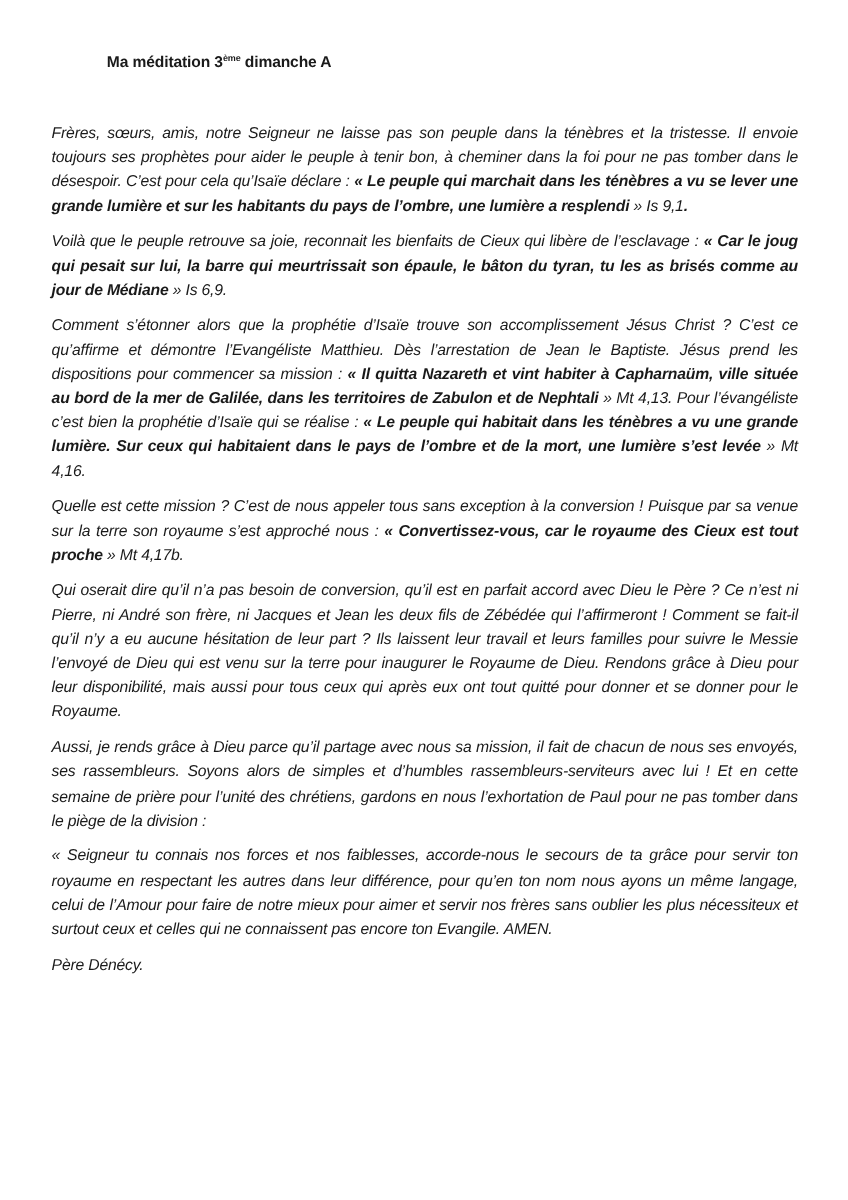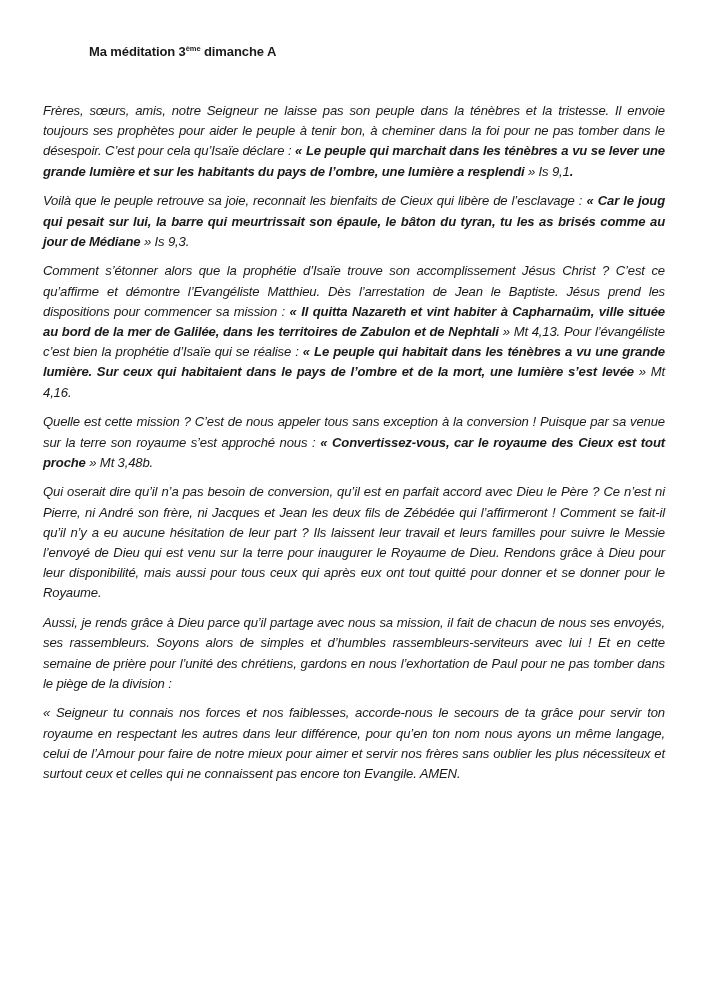--- a/index.html
+++ b/index.html
@@ -61,31 +61,32 @@
 <body>
 
 <div class="page">
   <div class="title"><span>Ma méditation 3</span><sup>ème</sup><span> dimanche A</span></div>
 
   <div class="body">
     <p>
       <span>Frères, sœurs, amis, notre Seigneur ne laisse pas son peuple dans la ténèbres et la tristesse. Il envoie toujours ses prophètes pour aider le peuple à tenir bon, à cheminer dans la foi pour ne pas tomber dans le désespoir.  C’est pour cela qu’Isaïe déclare : </span><b>« Le peuple qui marchait dans les ténèbres a vu se lever une grande lumière et sur les habitants du pays de l’ombre, une lumière a resplendi</b><span> » Is 9,1</span><b>.</b>
     </p>
     <p>
-      <span>Voilà que le peuple retrouve sa joie, reconnait les bienfaits de Cieux qui libère de l’esclavage : </span><b>« Car le joug qui pesait sur lui, la barre qui meurtrissait son épaule, le bâton du tyran, tu les as brisés comme au jour de  Médiane</b><span> » Is 9,3.</span>
+      <span>Voilà que le peuple retrouve sa joie, reconnait les bienfaits de Cieux qui libère de l’esclavage : </span><b>« Car le joug qui pesait sur lui, la barre qui meurtrissait son épaule, le bâton du tyran, tu les as brisés comme au jour de  Médiane</b><span> » Is 6,9.</span>
     </p>
     <p>
       <span>Comment s’étonner alors que la prophétie d’Isaïe trouve son accomplissement Jésus Christ ? C’est ce qu’affirme et démontre l’Evangéliste Matthieu. Dès l’arrestation de Jean le Baptiste. Jésus prend les dispositions pour commencer sa mission : </span><b>« Il quitta Nazareth et vint habiter à Capharnaüm, ville située au bord de la mer de Galilée, dans les territoires de Zabulon et de Nephtali</b><span> » Mt 4,13. Pour l’évangéliste c’est bien la prophétie d’Isaïe qui se réalise : </span><b>« Le peuple qui habitait dans les ténèbres a vu une grande lumière. Sur ceux qui habitaient dans le pays de l’ombre et de la mort, une lumière s’est levée</b><span> » Mt 4,16.</span>
     </p>
     <p>
-      <span>Quelle est cette mission ? C’est de nous appeler tous sans exception à la conversion ! Puisque par sa venue sur la terre  son royaume s’est approché nous : </span><b>« Convertissez-vous, car le royaume des Cieux est tout proche</b><span> » Mt 3,48b.</span>
+      <span>Quelle est cette mission ? C’est de nous appeler tous sans exception à la conversion ! Puisque par sa venue sur la terre  son royaume s’est approché nous : </span><b>« Convertissez-vous, car le royaume des Cieux est tout proche</b><span> » Mt 4,17b.</span>
     </p>
     <p>
       <span>Qui oserait dire qu’il n’a pas besoin de conversion, qu’il est en parfait accord avec Dieu le Père ? Ce n’est ni Pierre, ni André son frère, ni Jacques et Jean les deux fils de Zébédée qui l’affirmeront ! Comment se fait-il qu’il n’y a eu aucune hésitation de leur part ? Ils laissent leur travail et leurs familles pour suivre le Messie l’envoyé de Dieu qui est venu sur la terre pour inaugurer le Royaume de Dieu. Rendons grâce à Dieu pour leur disponibilité, mais aussi pour tous ceux qui après eux  ont tout quitté pour donner et se donner pour le Royaume.</span>
     </p>
     <p>
       <span>Aussi, je rends grâce à Dieu parce qu’il partage avec nous sa mission, il fait de chacun de nous ses envoyés, ses rassembleurs. Soyons alors de simples et d’humbles rassembleurs-serviteurs avec lui ! Et en cette semaine de prière pour l’unité des chrétiens, gardons en nous l’exhortation de Paul pour ne pas tomber dans le piège de la division :</span>
     </p>
     <p>
       <span> « Seigneur tu connais nos forces et nos faiblesses, accorde-nous le secours de ta grâce pour servir ton royaume en respectant les autres dans leur différence, pour qu’en ton nom nous ayons un même langage, celui de l’Amour pour faire de notre mieux pour aimer et servir nos frères sans oublier les plus nécessiteux et surtout ceux et celles qui ne connaissent pas encore ton Evangile. AMEN.</span>
     </p>
+    <p class="sig">Père Dénécy.</p>
   </div>
 </div>
 
 </body></html>

